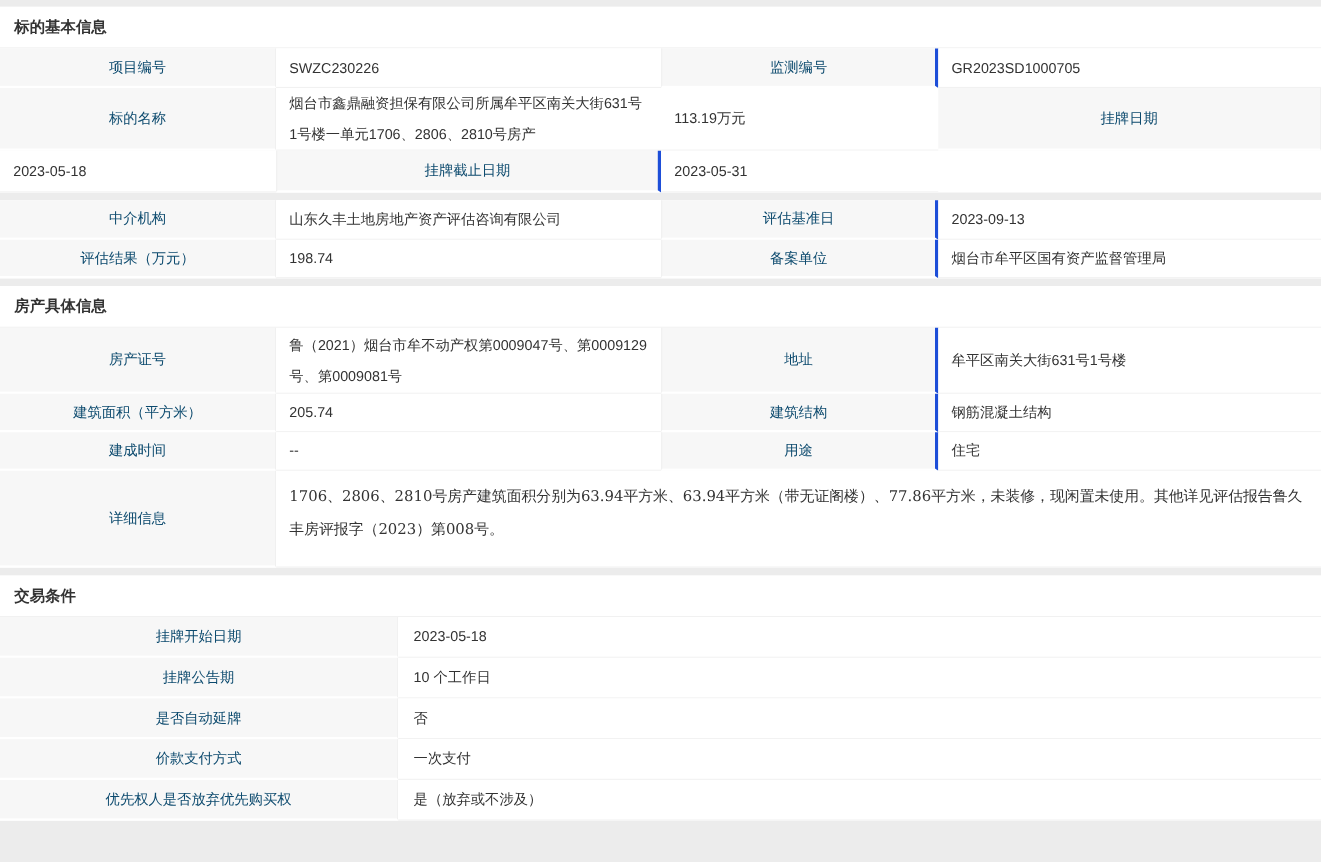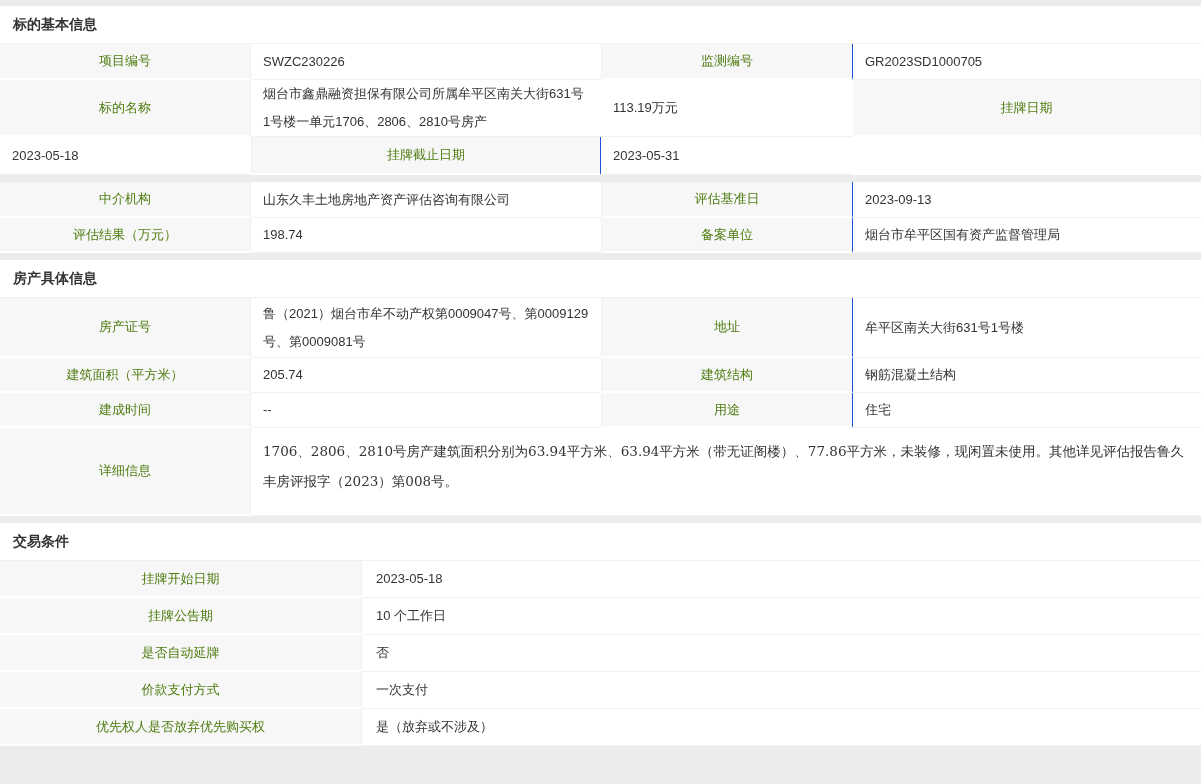--- a/index.html
+++ b/index.html
@@ -31,24 +31,24 @@
   .g2-s3 { grid-template-rows: 60px 35px 35px 88px; }
   .g1-s4 { grid-template-rows: 37px 37px 37px 37px 37px; }
   .lbl {
     background: #f7f7f7;
     border-bottom: 2px solid #fff;
     border-right: 1px solid #f0f0f0;
     display: flex;
     align-items: center;
     justify-content: center;
     text-align: center;
-    color: #4d7c0f;
+    color: #0c4a6e;
     padding: 0 6px;
   }
-  .lbl.rcol { border-left: 1px solid #f0f0f0; border-right: 1px solid #1d4ed8; }
+  .lbl.rcol { border-left: 1px solid #f0f0f0; border-right: 3px solid #1d4ed8; }
   .val {
     background: #fff;
     border-bottom: 1px solid #f1f1f1;
     display: flex;
     align-items: center;
     padding: 4px 12px;
     line-height: 28px;
     overflow: hidden;
   }
   .val.wide { padding-left: 14px; }

